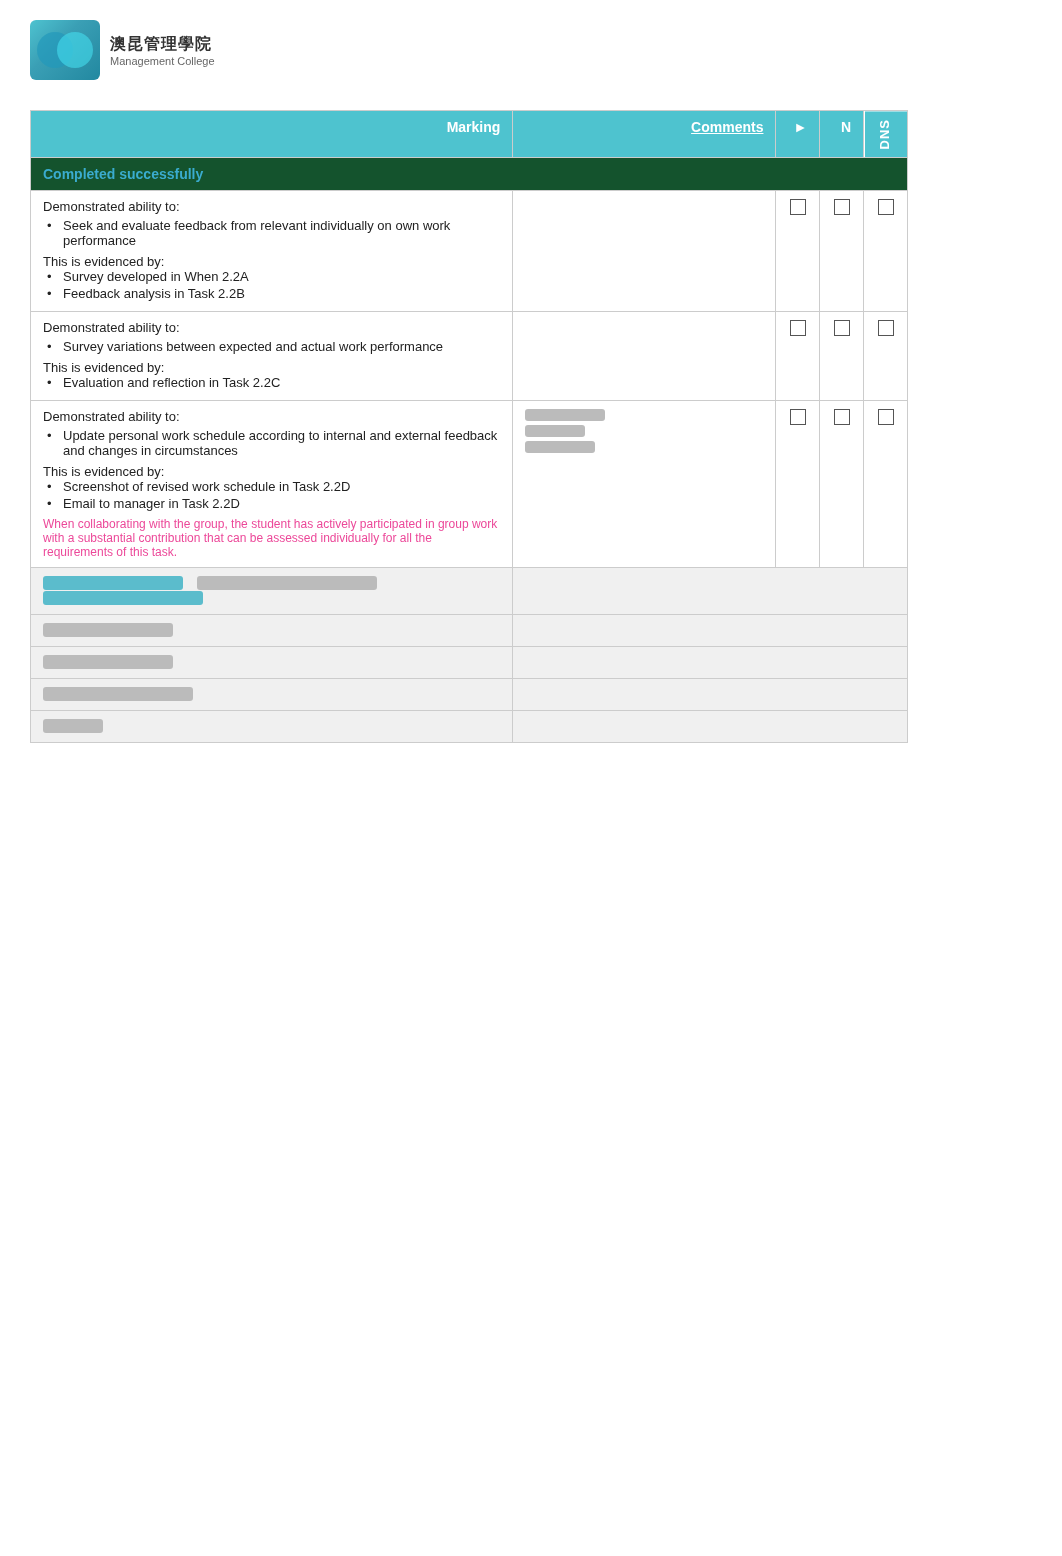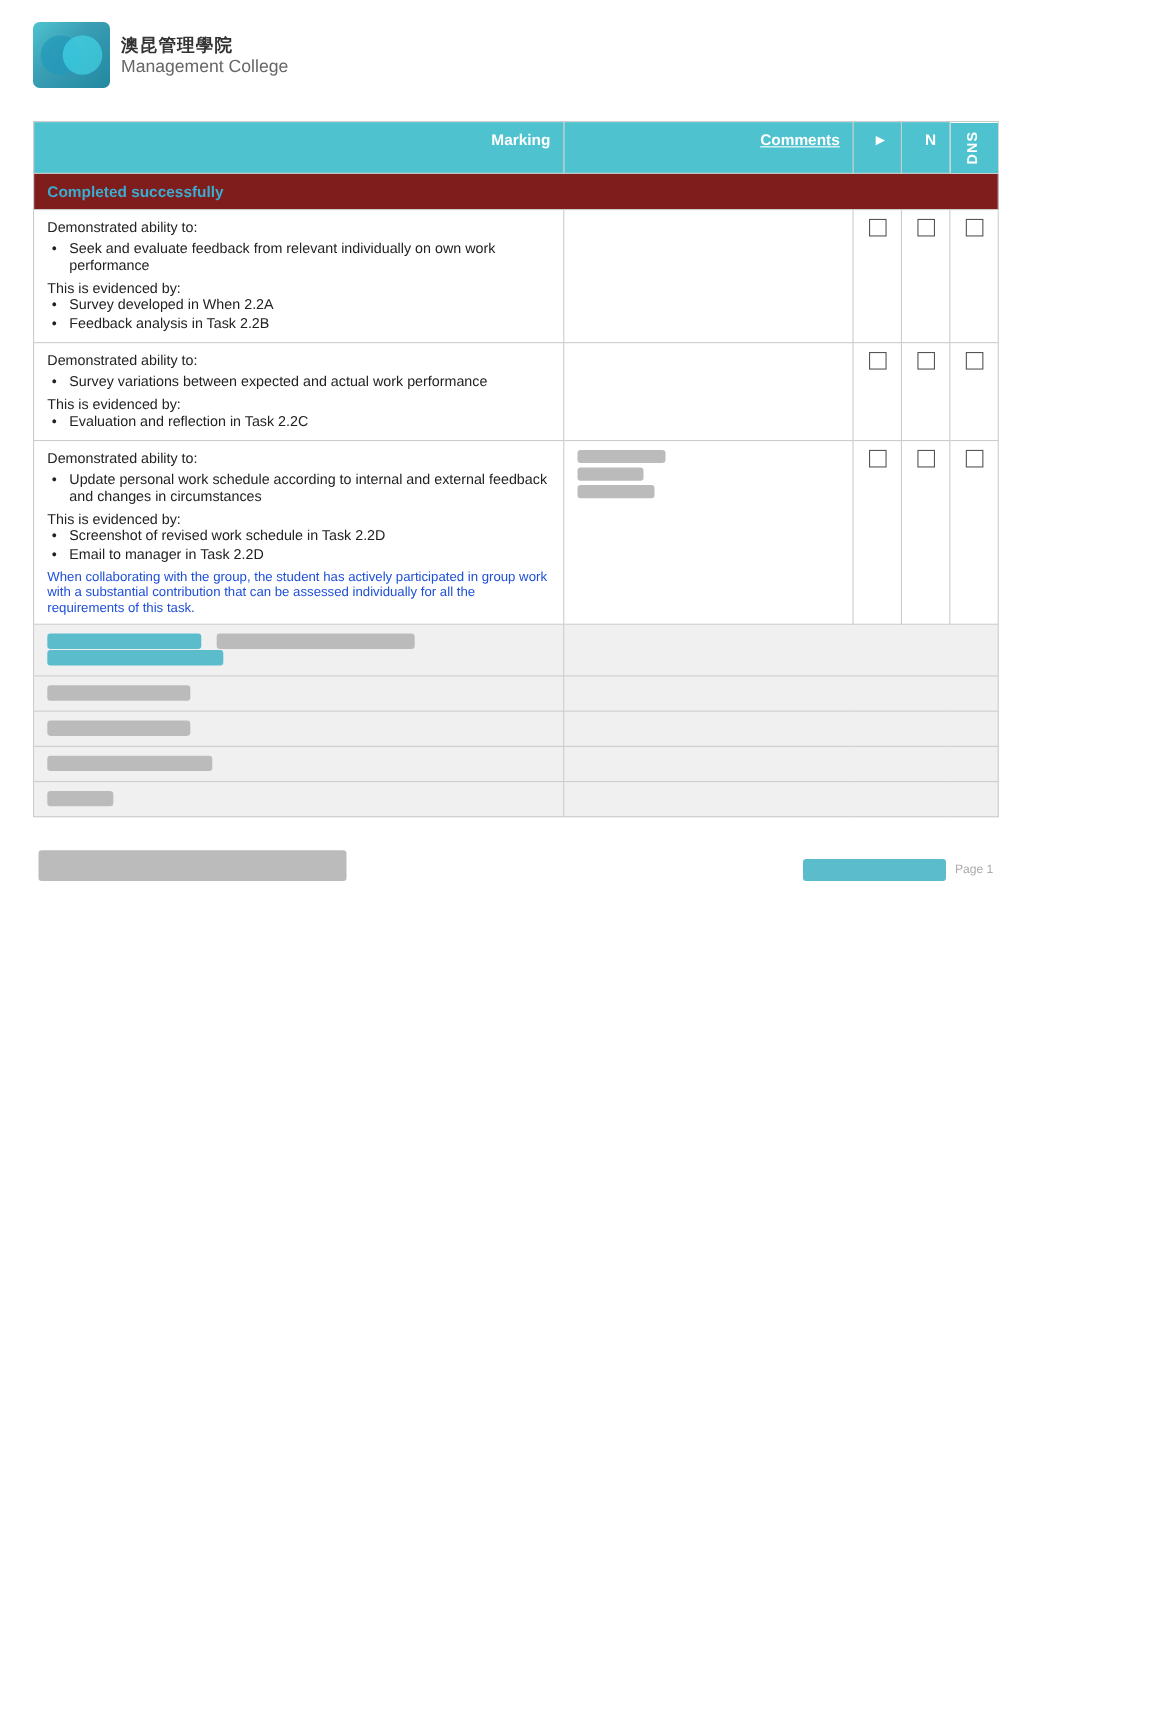--- a/index.html
+++ b/index.html
@@ -46,21 +46,21 @@
       display: flex;
       flex-direction: column;
     }
     .logo-text-main {
       font-size: 16px;
       font-weight: bold;
       color: #333;
       letter-spacing: 1px;
     }
     .logo-text-sub {
-      font-size: 16px;
+      font-size: 11px;
       color: #666;
     }
 
     
     .main-table {
       width: 100%;
       border-collapse: collapse;
       border: 1px solid #ccc;
       margin-bottom: 20px;
     }
@@ -81,21 +81,21 @@
     }
 
     .col-marking { width: 55%; }
     .col-comments { width: 30%; text-decoration: underline; }
     .col-checkmark { width: 5%; text-align: center; }
     .col-n { width: 5%; text-align: center; }
     .col-dns { width: 5%; text-align: center; writing-mode: vertical-rl; transform: rotate(180deg); }
 
     
     .section-heading {
-      background-color: #7f1d1d;
+      background-color: #14532d;
       color: #3aaccf;
       font-weight: bold;
       font-size: 14px;
     }
 
     
     .content-row td {
       background: #fff;
     }
 
@@ -181,21 +181,21 @@
       width: 130px;
       color: transparent;
     }
     .footer-page {
       font-size: 11px;
       color: #aaa;
     }
 
     .group-note {
       font-size: 12px;
-      color: #1d4ed8;
+      color: #ec4899;
       margin-top: 6px;
     }
 
     .dns-header {
       writing-mode: vertical-rl;
       transform: rotate(180deg);
       font-weight: bold;
       color: #fff;
       font-size: 13px;
       letter-spacing: 1px;
@@ -362,23 +362,14 @@
       <tr class="blurred-row">
         <td>
           <span class="blurred-text" style="width:60px; height:14px; display:inline-block;">&nbsp;</span>
         </td>
         <td colspan="4"></td>
       </tr>
 
     </tbody>
   </table>
 
-  <div class="footer">
-    <div class="footer-left">
-      <span class="blurred-text" style="width:280px; height:28px; display:inline-block;">&nbsp;</span>
-    </div>
-    <div class="footer-right">
-      <span class="footer-right-blurred">&nbsp;</span>
-      <span class="footer-page">Page 1</span>
-    </div>
-  </div>
 
 </div>
 
 </body></html>

